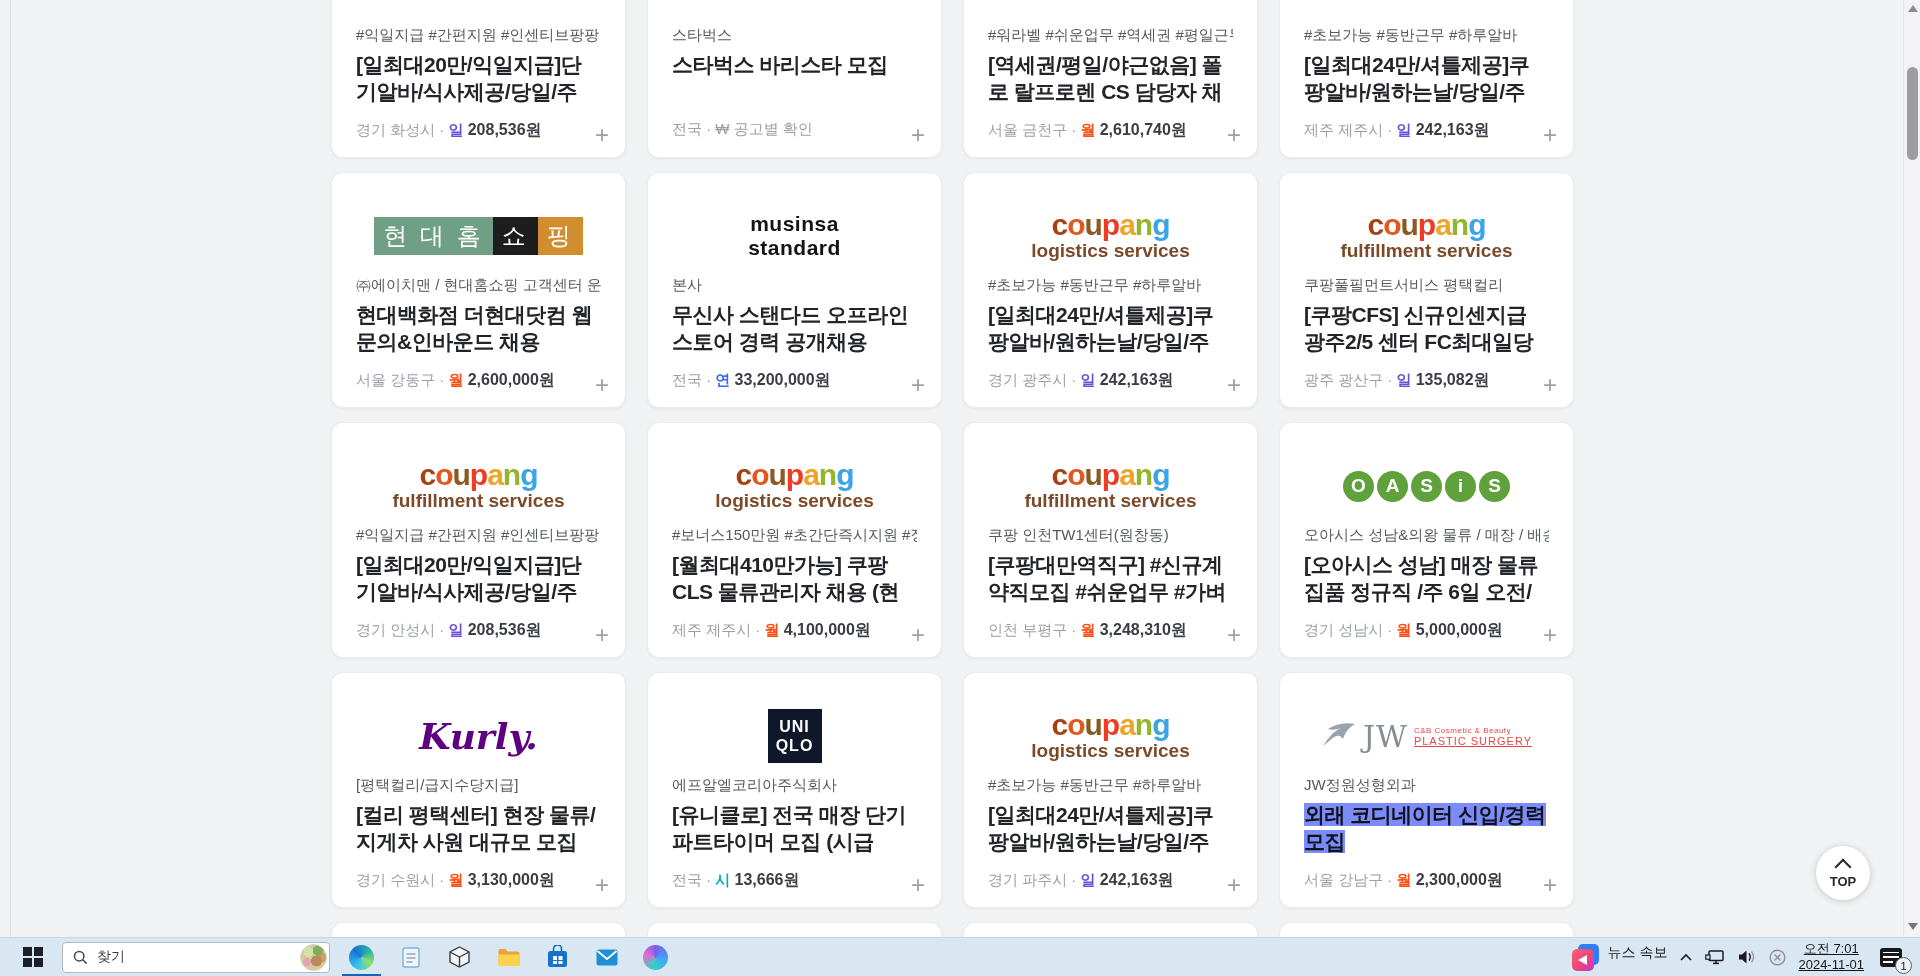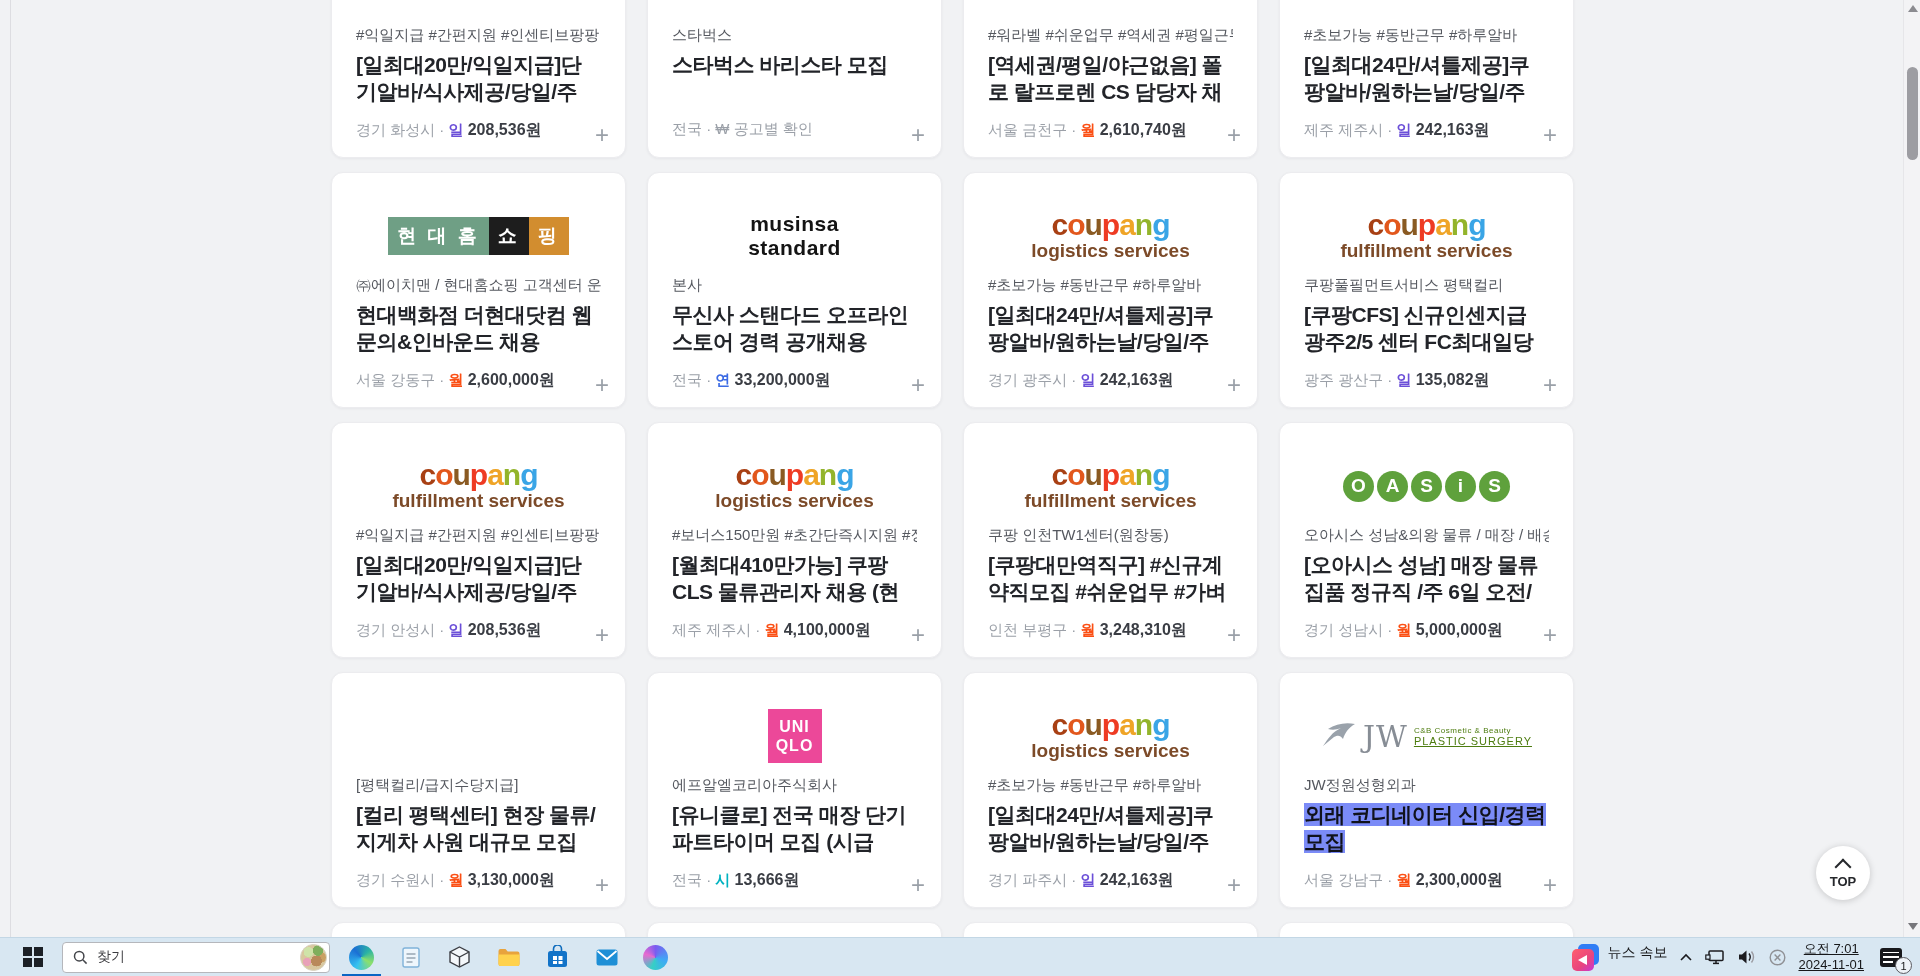--- a/index.html
+++ b/index.html
@@ -21,37 +21,37 @@
     font-weight:700; color:#222429; letter-spacing:-0.5px; max-height:54px; overflow:hidden; }
   .title .hl { background:#7b8bf7; color:#10121c; }
   .bottom { position:absolute; top:197px; left:24px; right:40px; font-size:15px; color:#9ba0a8;
     white-space:nowrap; overflow:hidden; }
   .bottom .stype { font-weight:700; }
   .bottom .amount { font-weight:700; color:#3a3d44; font-size:16px;margin-top:28px; }
   .plus { position:absolute; right:16px; bottom:10px; font-size:24px; font-weight:400;
     color:#9aa0a8; line-height:1; cursor:pointer; }
 
   
-  .logo-hyundai { display:flex; font-weight:700; color:#fff; font-size:19px; }
+  .logo-hyundai { display:flex; font-weight:400; color:#fff; font-size:24px; }
   .logo-hyundai .seg { height:38px; line-height:38px; padding:0 9px; letter-spacing:3px; }
   .logo-musinsa { font-size:21px; font-weight:700; color:#141414; text-align:center;
     line-height:24px; letter-spacing:.5px; }
   .logo-coupang { text-align:center; }
   .logo-coupang .word { font-size:30px; font-weight:700; letter-spacing:-1px; line-height:30px; }
   .logo-coupang .sub { font-size:19px; font-weight:700; line-height:22px; }
   .logo-oasis { display:flex; gap:3px; }
   .logo-oasis .c { width:31px; height:31px; border-radius:50%; color:#fff; font-weight:800;
     font-size:19px; display:flex; align-items:center; justify-content:center; }
   .logo-kurly { font-family:"DejaVu Serif", serif; font-style:italic; font-weight:700; font-size:36px; }
   .logo-uniqlo { width:54px; height:54px; color:#fff; font-weight:800; font-size:16px;
     line-height:19px; display:flex; align-items:center; justify-content:center;
     text-align:center; letter-spacing:1px; }
   .logo-jw { display:flex; align-items:center; gap:6px; }
   .logo-jw .jw-main { font-family:"DejaVu Serif", serif; font-size:30px; color:#878d95; letter-spacing:1px; }
-  .logo-jw .jw-stack { display:flex; flex-direction:column; color:#4d7c0f; }
+  .logo-jw .jw-stack { display:flex; flex-direction:column; color:#ef4444; }
   .logo-jw .jw-sub1 { font-size:8px; letter-spacing:.5px; }
   .logo-jw .jw-sub2 { font-size:11px; letter-spacing:1px;text-decoration:underline; }
 
   
   .top-btn { position:absolute; left:1816px; top:846px; width:54px; height:54px; border-radius:50%;
     background:#fff; box-shadow:0 1px 7px rgba(0,0,0,.18); display:flex; flex-direction:column;
     align-items:center; justify-content:center; z-index:6; cursor:pointer; color:#26282c; }
   .top-btn .chev { width:12px; height:12px; border-left:2.5px solid #26282c; border-top:2.5px solid #26282c;
     transform:rotate(45deg); margin-bottom:1px; margin-top:4px; }
   .top-btn .top-label { font-size:13px; font-weight:700; }
@@ -232,28 +232,31 @@
           <span class="c" style="background: rgb(95, 161, 60);">i</span>
           <span class="c" style="background: rgb(95, 161, 60);">S</span>
         </div>
       </div>
       <div class="meta">오아시스 성남&amp;의왕 물류 / 매장 / 배송 / 반찬제</div>
       <div class="title">[오아시스 성남] 매장 물류집품 정규직 /주 6일 오전/ 인센티브 지급</div>
       <div class="bottom"><span class="loc">경기 성남시</span> · <span class="stype" style="color: rgb(251, 79, 20);">월</span> <span class="amount">5,000,000원</span></div>
       <span class="plus">+</span>
     </article>
     <article class="card">
+      <div class="logo-wrap">
+        <div class="logo-kurly" style="color: rgb(95, 0, 128);">Kurly.</div>
+      </div>
       <div class="meta">[평택컬리/급지수당지급]</div>
       <div class="title">[컬리 평택센터] 현장 물류/지게차 사원 대규모 모집 (셔틀버스운행)</div>
       <div class="bottom"><span class="loc">경기 수원시</span> · <span class="stype" style="color: rgb(251, 79, 20);">월</span> <span class="amount">3,130,000원</span></div>
       <span class="plus">+</span>
     </article>
     <article class="card">
       <div class="logo-wrap">
-        <div class="logo-uniqlo" style="background: #ec4899;">
+        <div class="logo-uniqlo" style="background: #0f172a;">
           <div>
             <div>UNI</div>
             <div>QLO</div>
           </div>
         </div>
       </div>
       <div class="meta">에프알엘코리아주식회사</div>
       <div class="title">[유니클로] 전국 매장 단기파트타이머 모집 (시급 13,666원)</div>
       <div class="bottom"><span class="loc">전국</span> · <span class="stype" style="color: rgb(0, 178, 192);">시</span> <span class="amount">13,666원</span></div>
       <span class="plus">+</span>

